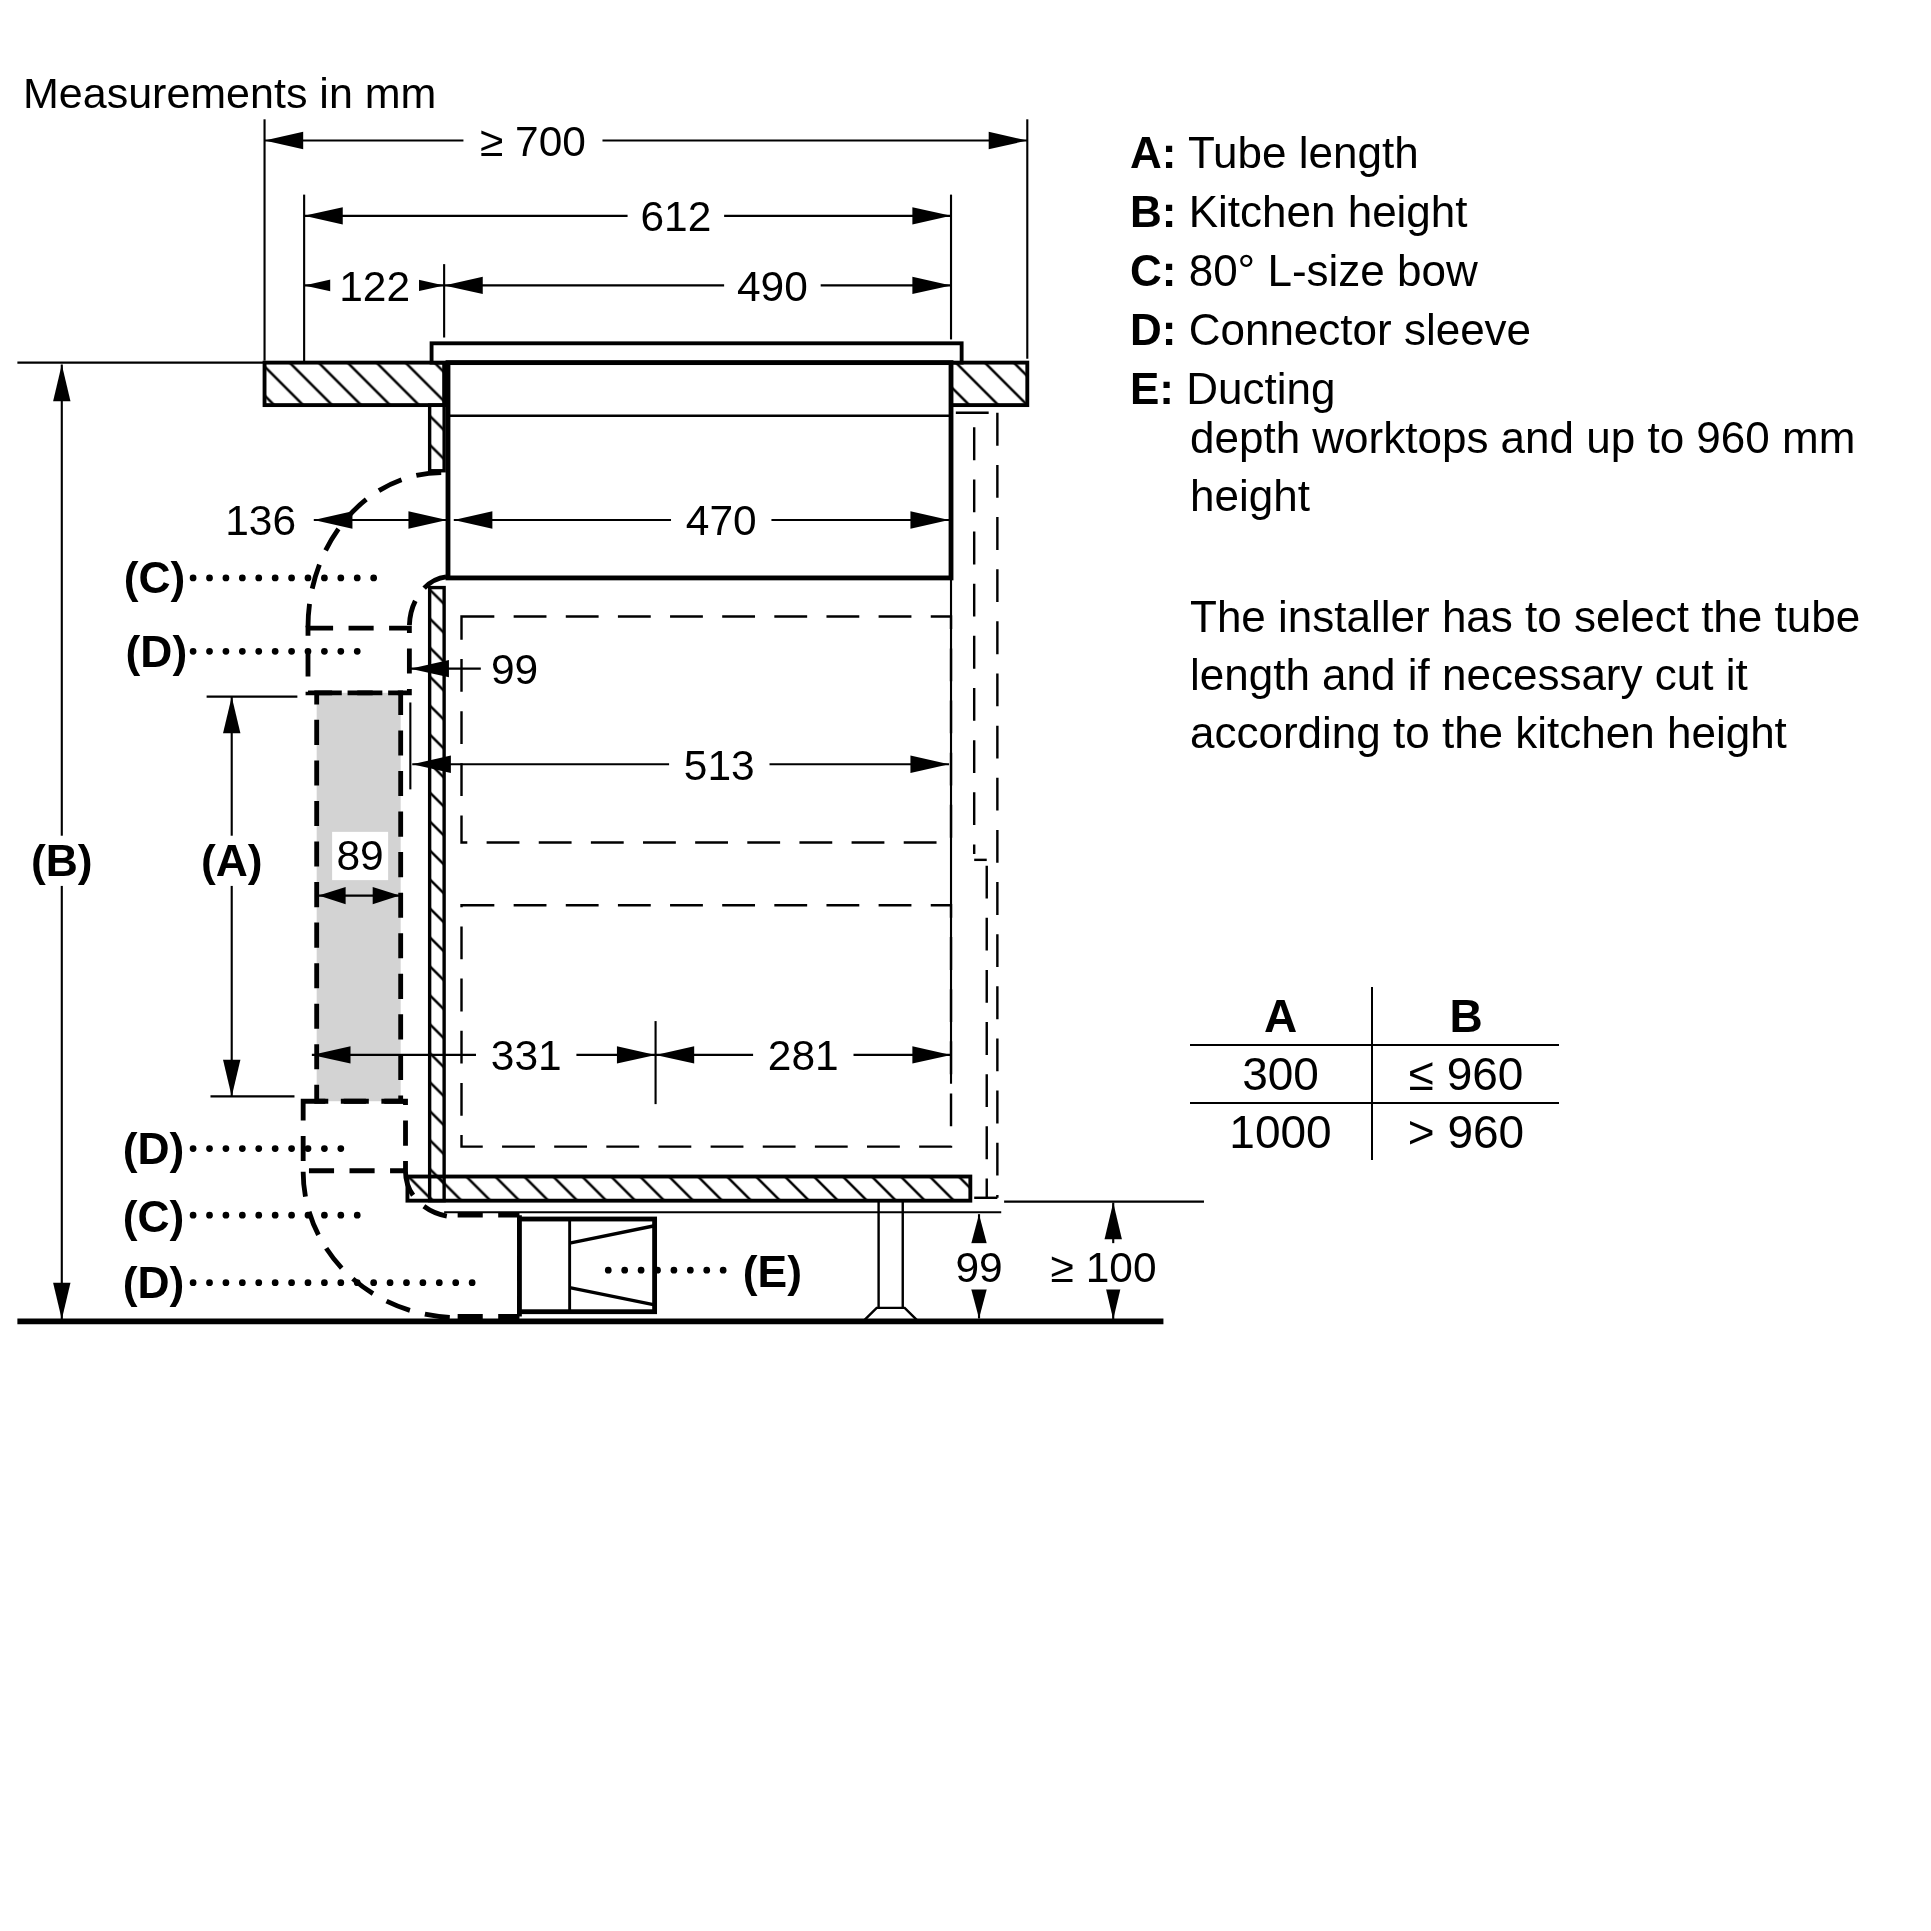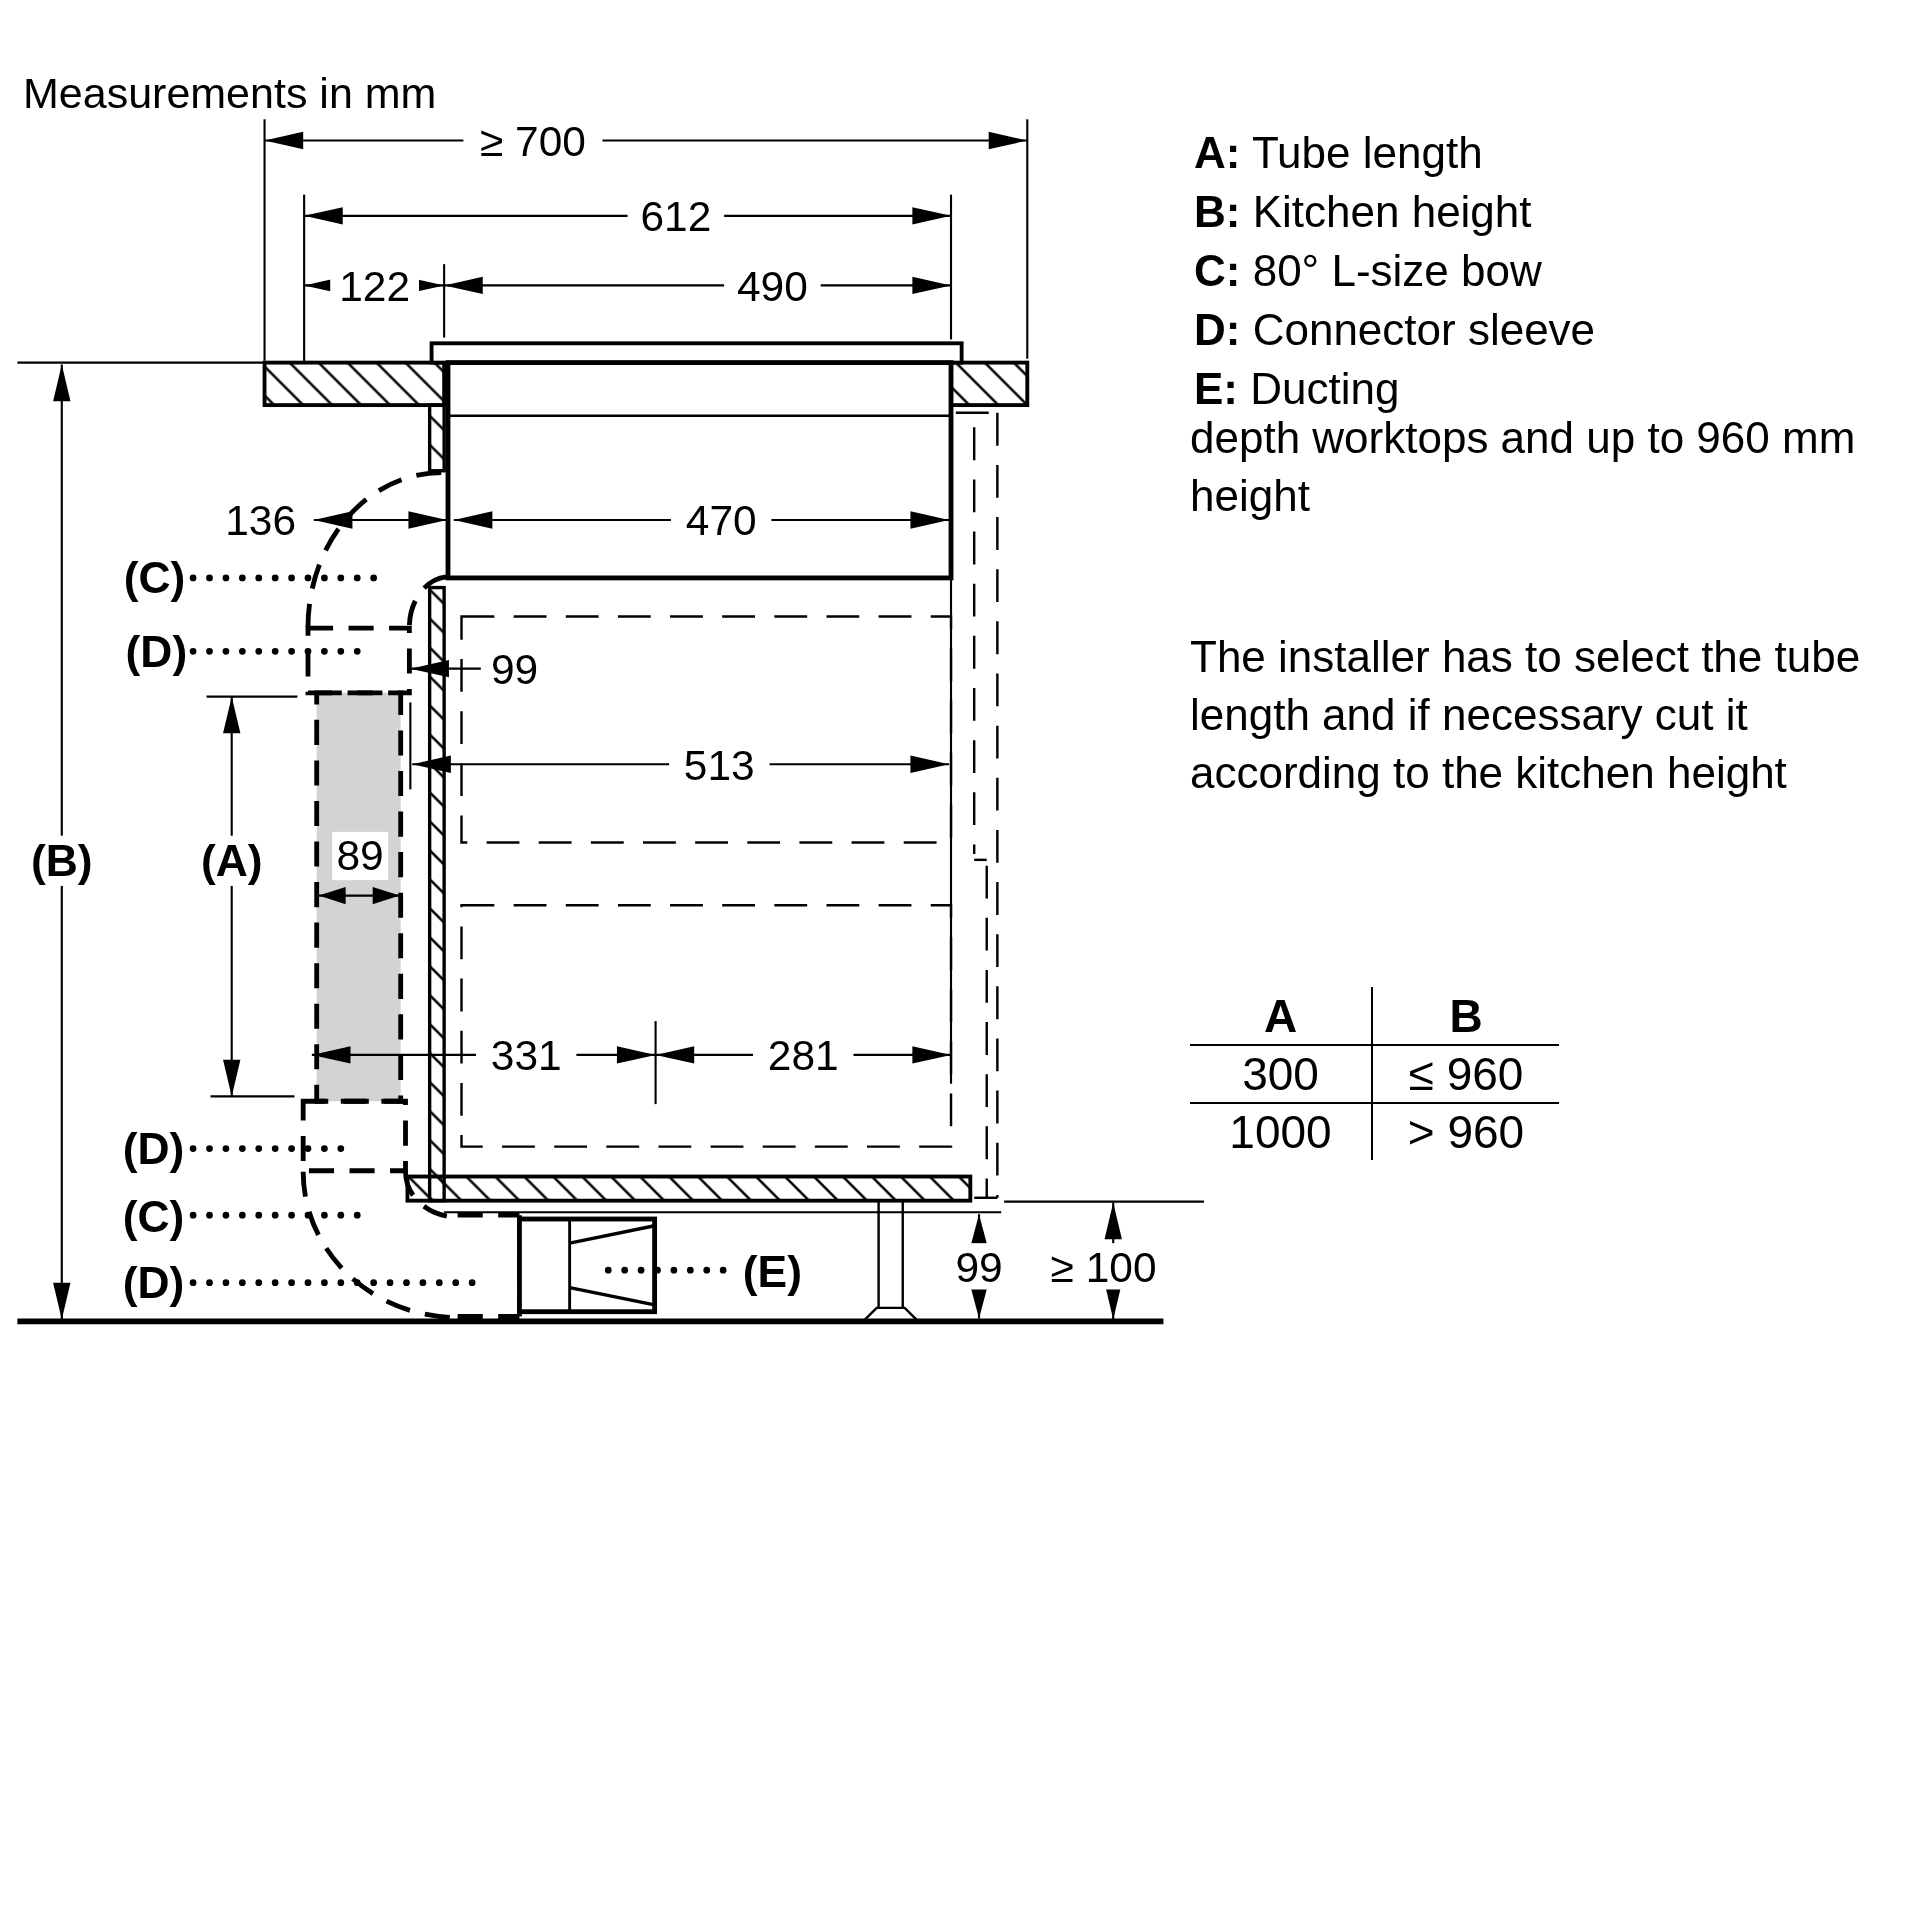--- a/index.html
+++ b/index.html
@@ -1,24 +1,24 @@
 <!DOCTYPE html>
 <html><head>
 <meta charset="utf-8">
 <style>
   html,body{margin:0;padding:0;background:#fff;}
   #page{position:relative;width:1931px;height:1931px;background:#fff;
         font-family:"Liberation Sans",sans-serif;color:#000;overflow:hidden;margin-top:44px;}
   #drawing{position:absolute;left:0;top:0;}
   .title{position:absolute;left:23px;top:25px;font-size:43px;}
-  .legend{position:absolute;left:1194px;top:79px;font-size:44px;line-height:59px;}
+  .legend{position:absolute;left:1130px;top:79px;font-size:44px;line-height:59px;}
   .legend-row b{font-weight:bold;}
   .note{position:absolute;left:1190px;font-size:44px;line-height:58px;}
   #note1{top:365px;}
-  #note2{top:584px;}
+  #note2{top:544px;}
   .abtable{position:absolute;left:1190px;top:943px;width:367px;font-size:46px;
            border-collapse:collapse;table-layout:fixed;}
   .abtable td{padding:0;text-align:center;height:56px;vertical-align:middle;}
   .abtable .colA{width:181px;}
   .abtable .colB{width:186px;border-left:2.9px solid #000;}
   .abtable tr.hdr td{height:57px;font-weight:bold;}
   .abtable tr.r1 td{border-top:2.9px solid #000;}
   .abtable tr.r2 td{border-top:2.9px solid #000;}
   svg text{font-family:"Liberation Sans",sans-serif;fill:#000;}
   .dimtxt{font-size:44px;}

